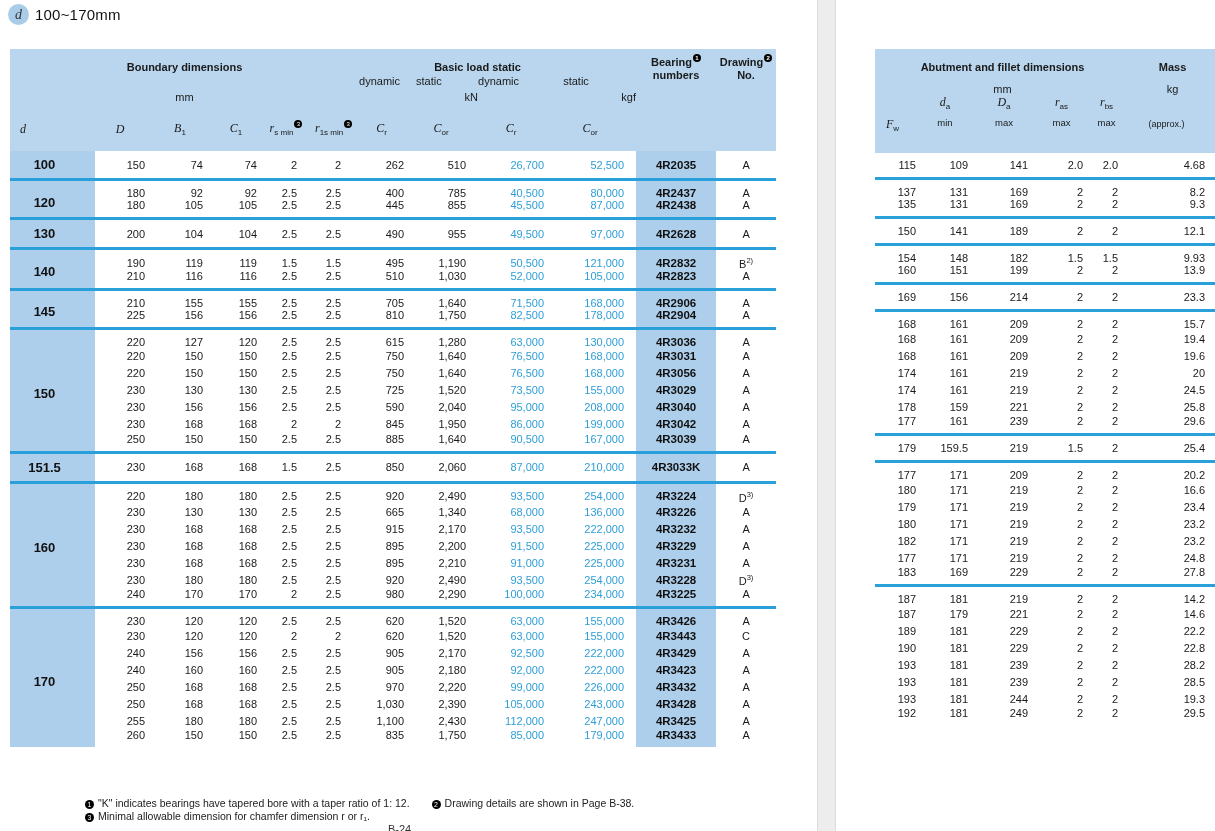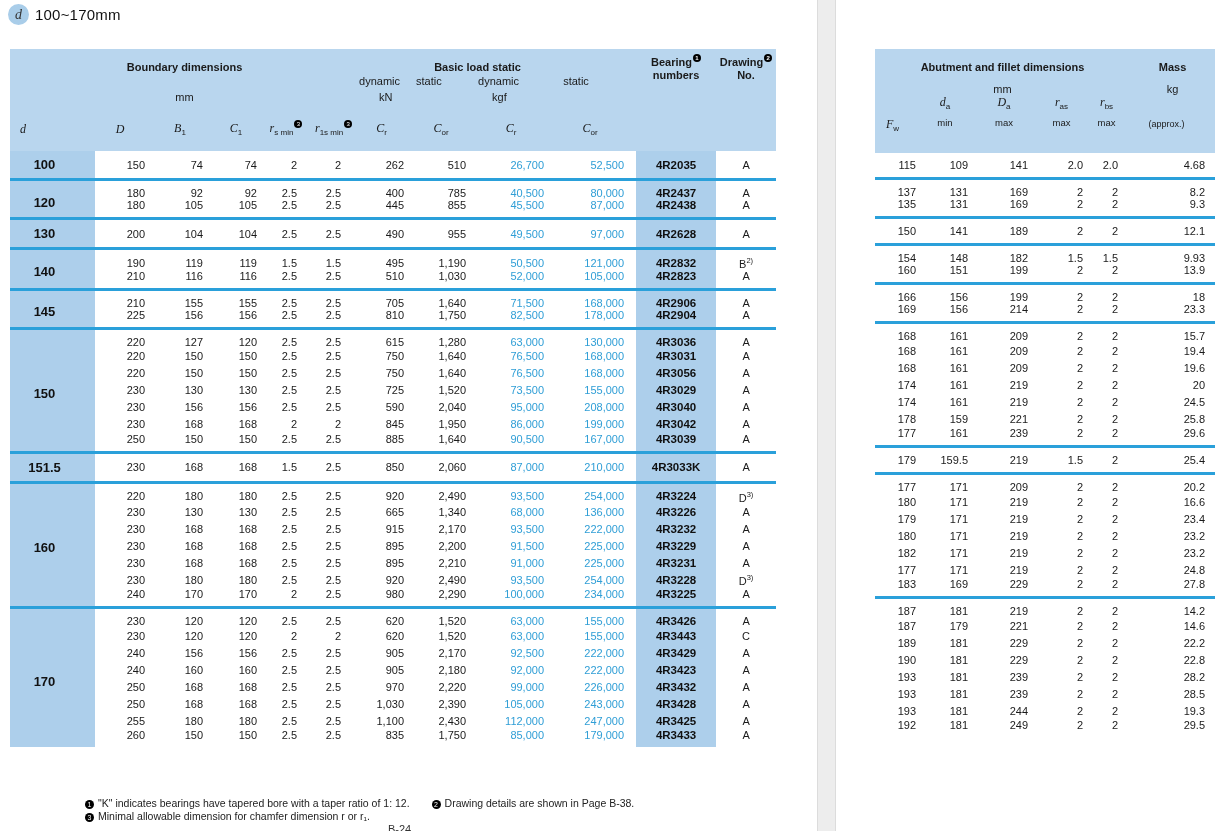--- a/index.html
+++ b/index.html
@@ -34,21 +34,21 @@
   .rnum{text-align:right;padding-right:6px}
   .dcell{background:#adcfeb;font-weight:bold;font-size:13px;text-align:center;
     vertical-align:middle;padding-right:16px;color:#111}
   .bearing{background:#adcfeb;font-weight:bold;text-align:center;color:#101010;font-size:11.5px}
   .drawing{text-align:center}
   .drawing sup{font-size:7.5px}
   
   .grp{font-weight:bold;text-align:center}
   .load-grp{padding-right:40px}
   .sub{text-align:center;padding-right:40px}
-  .unit-left{text-align:left;vertical-align:bottom}
+  .unit-left{text-align:right;vertical-align:bottom}
   .two-line{line-height:13px;vertical-align:middle;text-align:center;font-weight:bold}
   .symrow td{vertical-align:bottom;padding-bottom:14px;text-align:center;padding-right:12px}
   .symrow td.first{text-align:left;padding-left:10px;padding-right:0}
   .sym{font-family:"Liberation Serif",serif;font-style:italic;font-size:12px;font-weight:normal}
   sub{font-size:8px}
   .note{display:inline-block;width:8px;height:8px;border-radius:50%;background:#000;color:#fff;
     font-size:6px;line-height:8px;text-align:center;vertical-align:6px;margin-left:1px;font-style:normal}
   .minmax{font-size:9.5px;text-align:center;vertical-align:top;padding-top:6px}
   .approx{font-size:9px;text-align:right;padding-right:8px}
   #right-table thead td{vertical-align:bottom}
@@ -648,28 +648,20 @@
         <td class="rnum">160</td>
         <td class="num">151</td>
         <td class="num">199</td>
         <td class="num">2</td>
         <td class="num">2</td>
         <td class="num mass">13.9</td>
       </tr>
     </tbody>
     <tbody>
       <tr>
-        <td class="rnum">166</td>
-        <td class="num">156</td>
-        <td class="num">199</td>
-        <td class="num">2</td>
-        <td class="num">2</td>
-        <td class="num mass">18</td>
-      </tr>
-      <tr>
         <td class="rnum">169</td>
         <td class="num">156</td>
         <td class="num">214</td>
         <td class="num">2</td>
         <td class="num">2</td>
         <td class="num mass">23.3</td>
       </tr>
     </tbody>
     <tbody>
       <tr>

